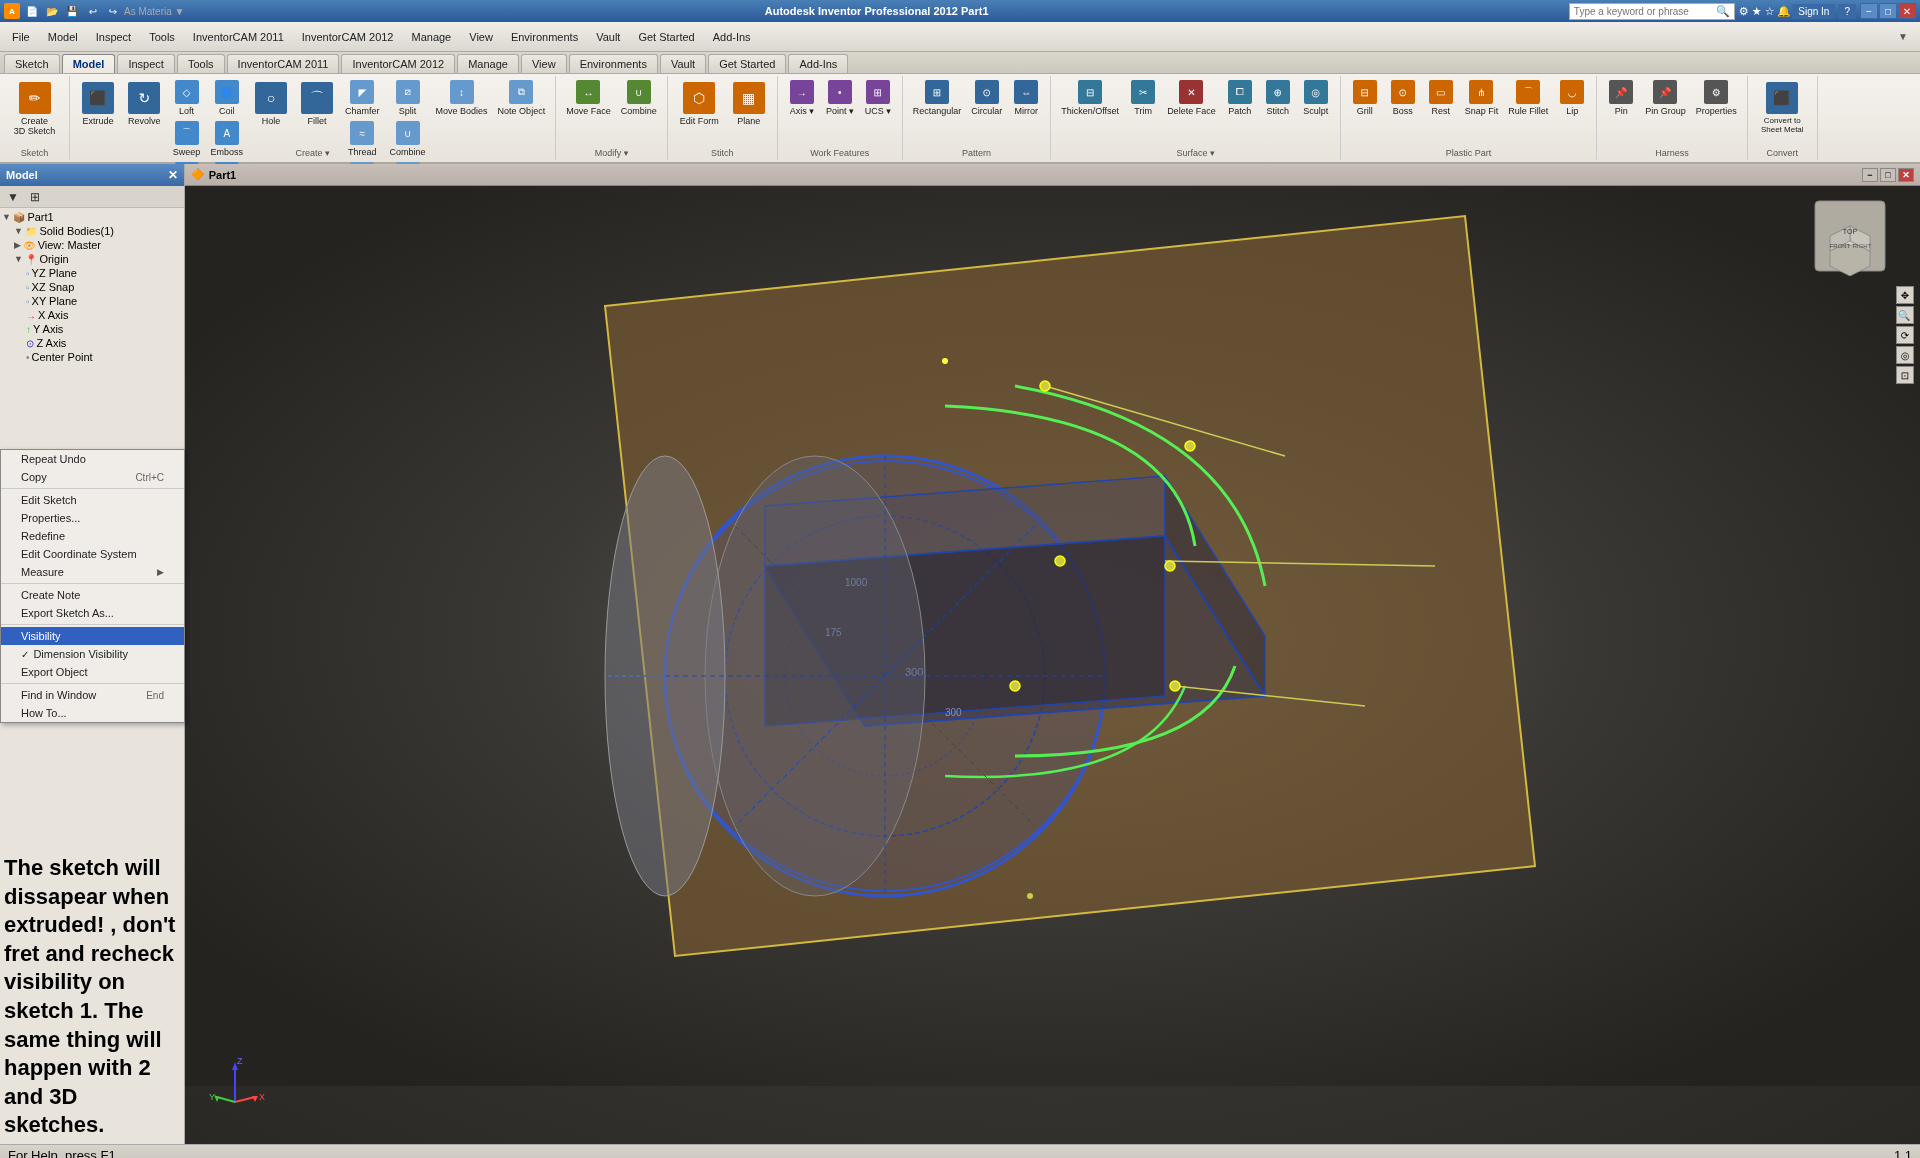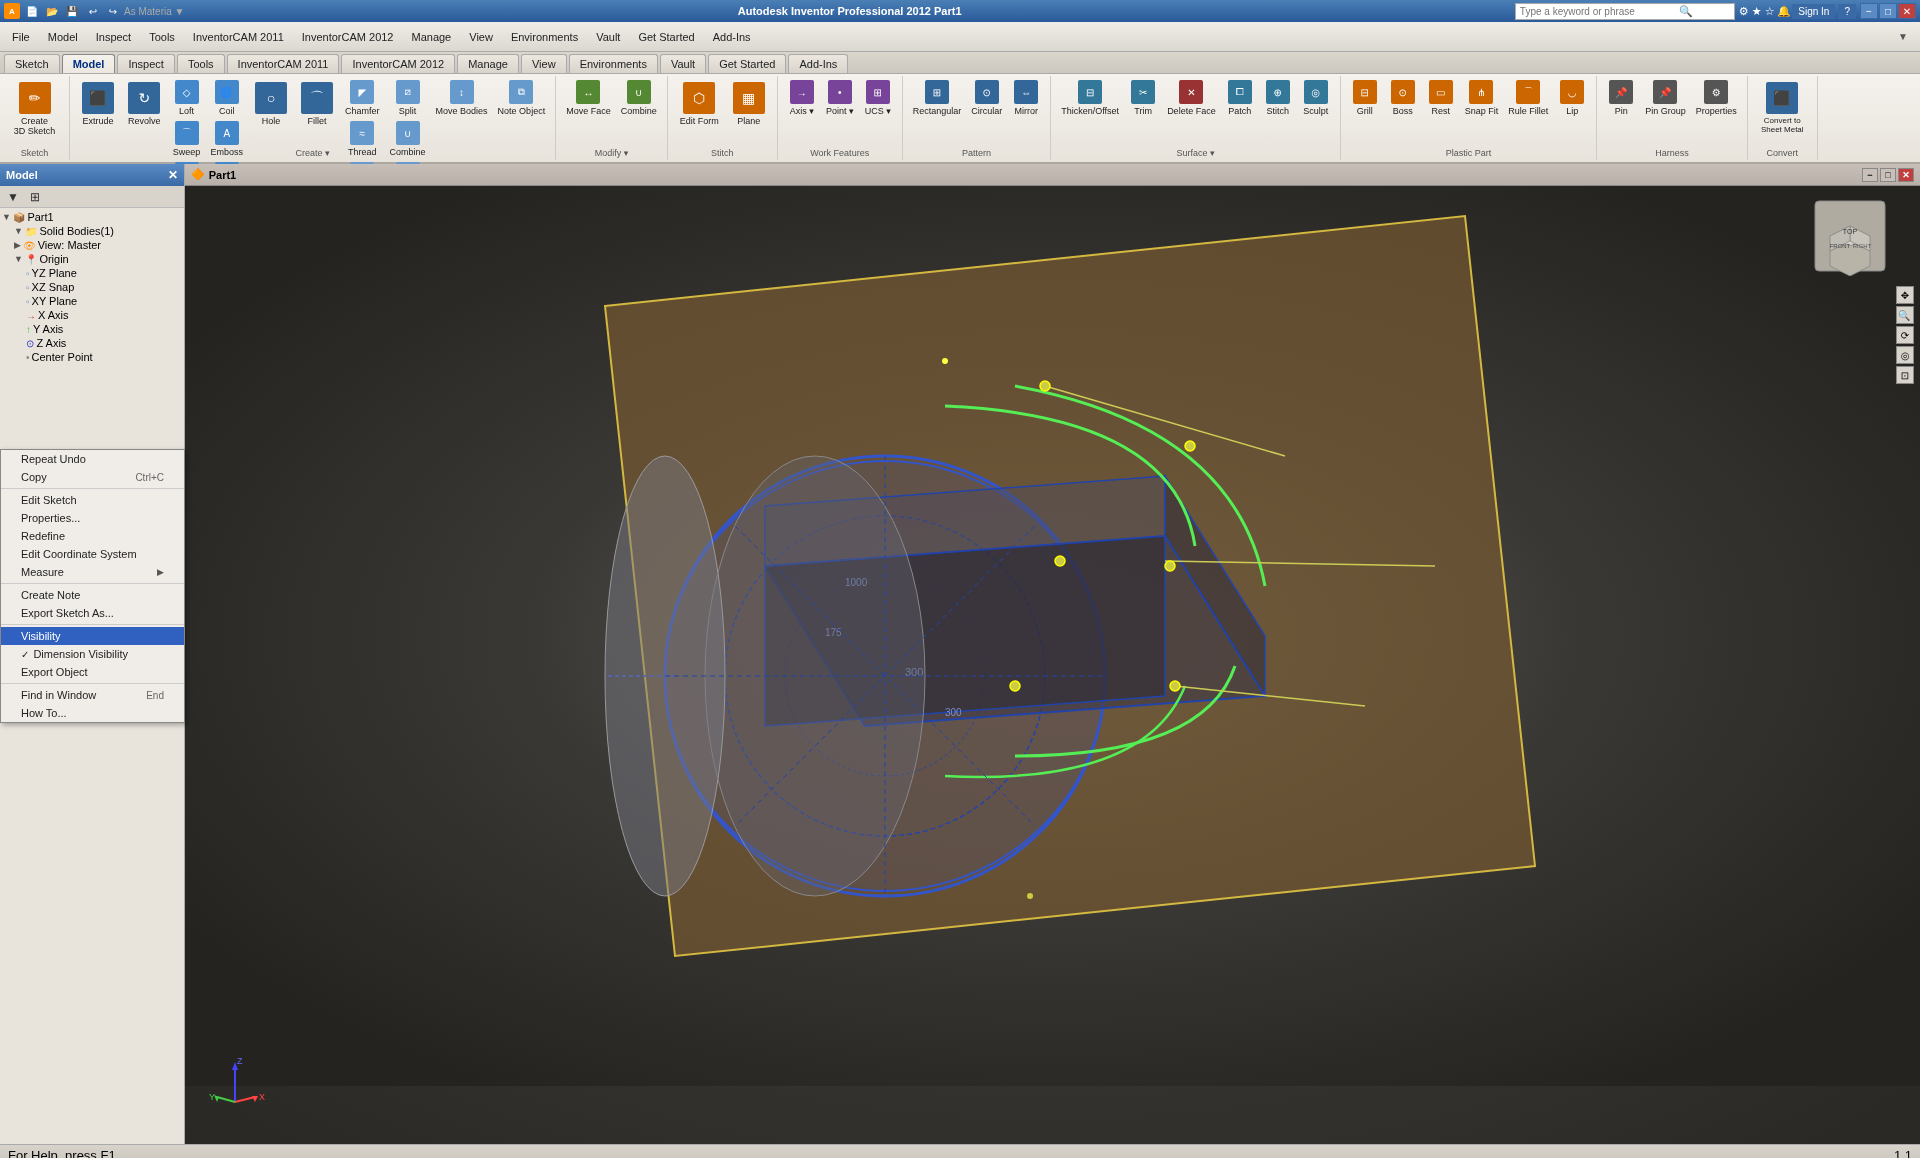--- a/index.html
+++ b/index.html
@@ -355,21 +355,21 @@
       <div class="qa-btn" title="New">📄</div>
       <div class="qa-btn" title="Open">📂</div>
       <div class="qa-btn" title="Save">💾</div>
       <div class="qa-btn" title="Undo">↩</div>
       <div class="qa-btn" title="Redo">↪</div>
       <span style="color:#aaa;font-size:10px;">As Materia ▼</span>
     </div>
   </div>
   <div id="titlebar-center">Autodesk Inventor Professional 2012  Part1</div>
   <div style="display:flex;align-items:center;gap:4px;">
-    <div style="display:flex;align-items:center;background:white;border:1px solid #aaa;padding:1px 4px;width:220px;">
+    <div style="display:flex;align-items:center;background:white;border:1px solid #aaa;padding:1px 4px;width:166px;">
       <input type="text" style="border: none; outline: none; font-size: 10px; color: rgb(153, 153, 153); width: 160px; background: transparent;" placeholder="Type a keyword or phrase">
       <span style="color:#555;font-size:11px;">🔍</span>
     </div>
     <div style="display:flex;gap:1px;align-items:center;color:white;font-size:11px;">
       <span>⚙ ★ ☆ 🔔</span>
       <span style="background:#3a6aa5;padding:2px 6px;font-size:10px;cursor:pointer;">Sign In</span>
       <span style="background:#3a6aa5;padding:2px 6px;font-size:10px;cursor:pointer;margin-left:2px;">?</span>
     </div>
     <div style="display:flex;gap:1px;">
       <div class="title-btn">−</div>
@@ -787,20 +787,21 @@
       <div class="ctx-separator"></div>
       <div class="ctx-item">
         <span>Find in Window</span>
         <span class="ctx-shortcut">End</span>
       </div>
       <div class="ctx-item">
         <span>How To...</span>
       </div>
     </div>
 
+    <div id="annotation-text">The sketch will dissapear when extruded! , don't fret and recheck visibility on sketch 1. The same thing will happen with 2 and 3D sketches.</div>
   </div>
 
   <div id="viewport">
     <div id="viewport-title">
       <div id="viewport-title-left">
         <span style="color:#ff8c00;">🔶</span>
         <span>Part1</span>
       </div>
       <div id="viewport-title-right">
         <div class="vp-title-btn">−</div>

